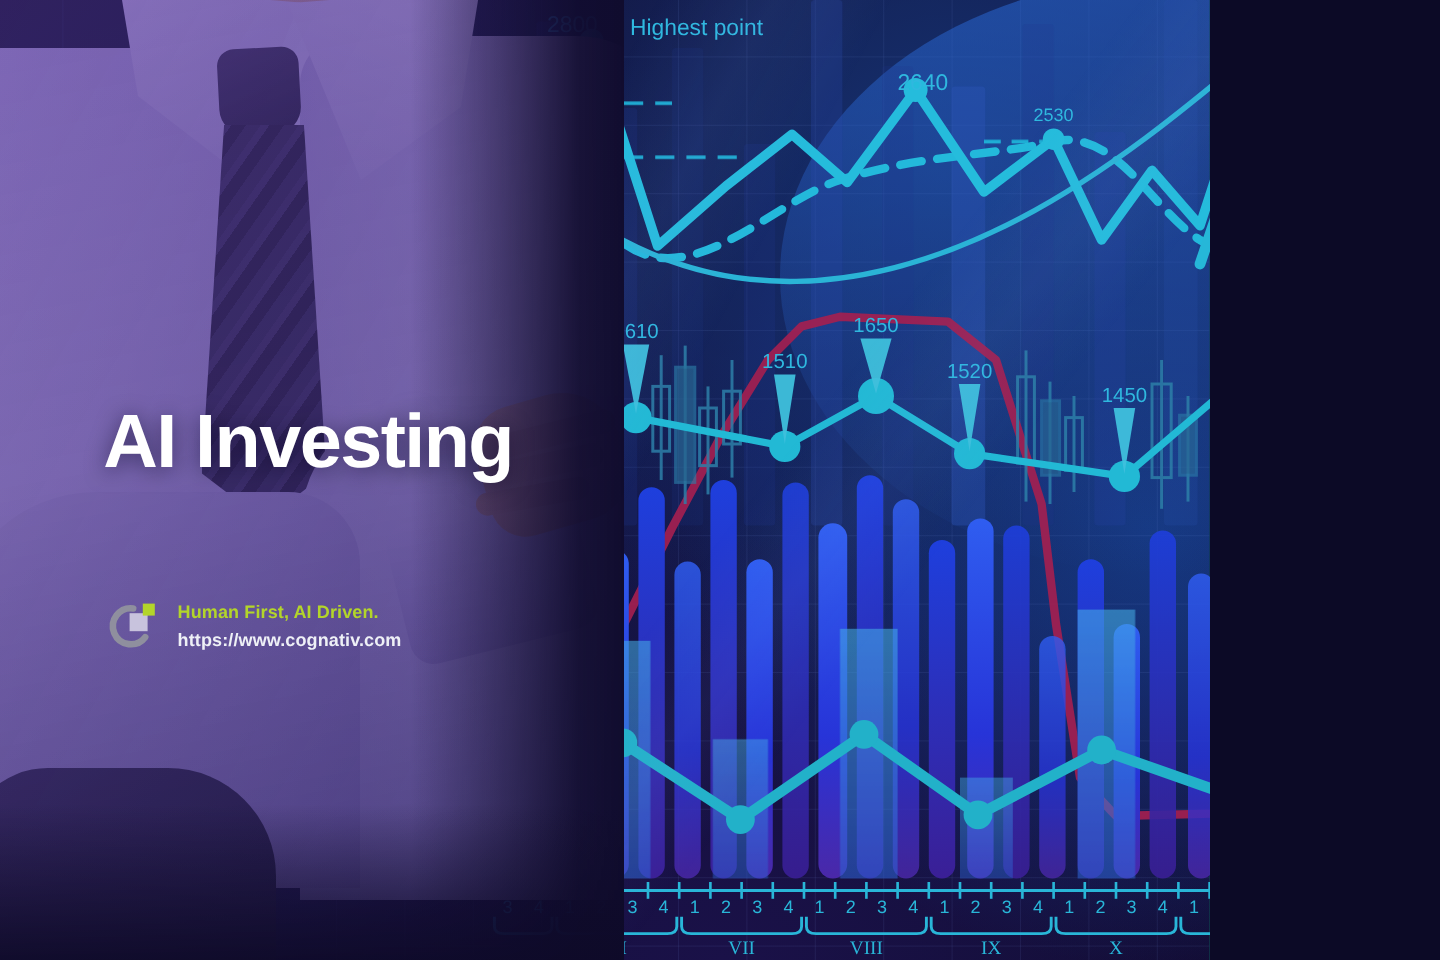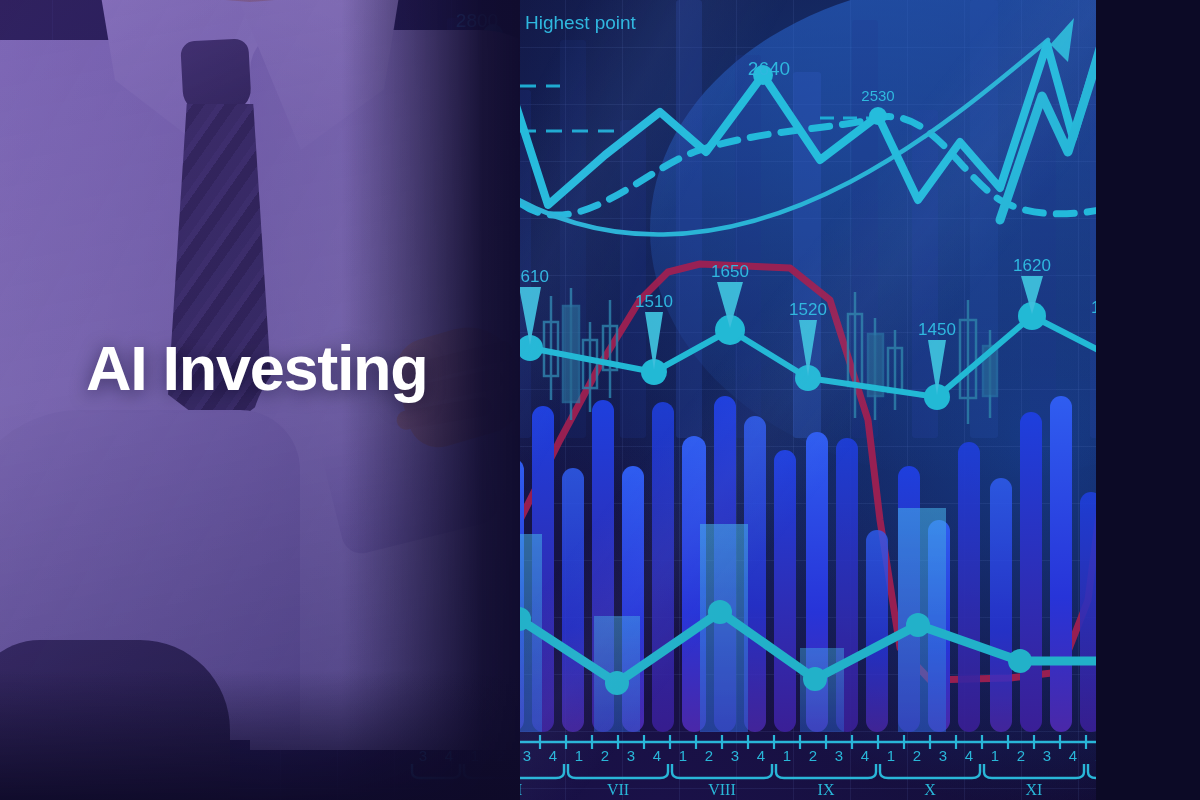--- a/index.html
+++ b/index.html
@@ -1,19 +1,19 @@
 <!DOCTYPE html>
 <html><head>
 <meta charset="utf-8">
 <style>
   * { margin:0; padding:0; box-sizing:border-box; }
   html,body { width:1200px; height:800px; overflow:hidden; background:#0c0a26; }
   body { font-family:"Liberation Sans", sans-serif; }
 
-  #stage { position:relative; width:1096px; height:800px; overflow:hidden;
+  #stage { position:relative; width:1008px; height:800px; overflow:hidden;
            background:#0f766e; }
 
   
   .layer { position:absolute; inset:0; }
 
   #bg-base {
     background:
       radial-gradient(ellipse 70% 90% at 78% 18%, #15306e 0%, rgba(18,30,80,0) 62%),
       radial-gradient(ellipse 60% 70% at 95% 55%, #163a86 0%, rgba(18,30,80,0) 65%),
       radial-gradient(ellipse 90% 80% at 60% 100%, #1a1148 0%, rgba(14,10,40,0) 70%),
@@ -411,14 +411,27 @@
     <div id="photo-tint"></div>
     <div id="photo-tint2"></div>
     <div id="photo-fade"></div>
     <div id="photo-bottomfade"></div>
   </div>
 
   <div id="textblock">
     <div id="title">AI Investing</div>
   </div>
 
+  <div id="brandrow">
+    <div id="logo">
+      <svg viewBox="0 0 50 48" width="50" height="48">
+        <path d="M25,9 A15,15 0 1,0 35,33" fill="none" stroke="#8f8f9e" stroke-width="5.5" stroke-linecap="round"></path>
+        <rect x="22" y="13" width="15" height="15" fill="#c8c3dd"></rect>
+        <rect x="33" y="5" width="10" height="10" fill="#b3d52a"></rect>
+      </svg>
+    </div>
+    <div id="brandtext">
+      <div id="tagline">Human First, AI Driven.</div>
+      <div id="siteurl">https://www.cognativ.com</div>
+    </div>
+  </div>
 
 </div>
 
 </body></html>

